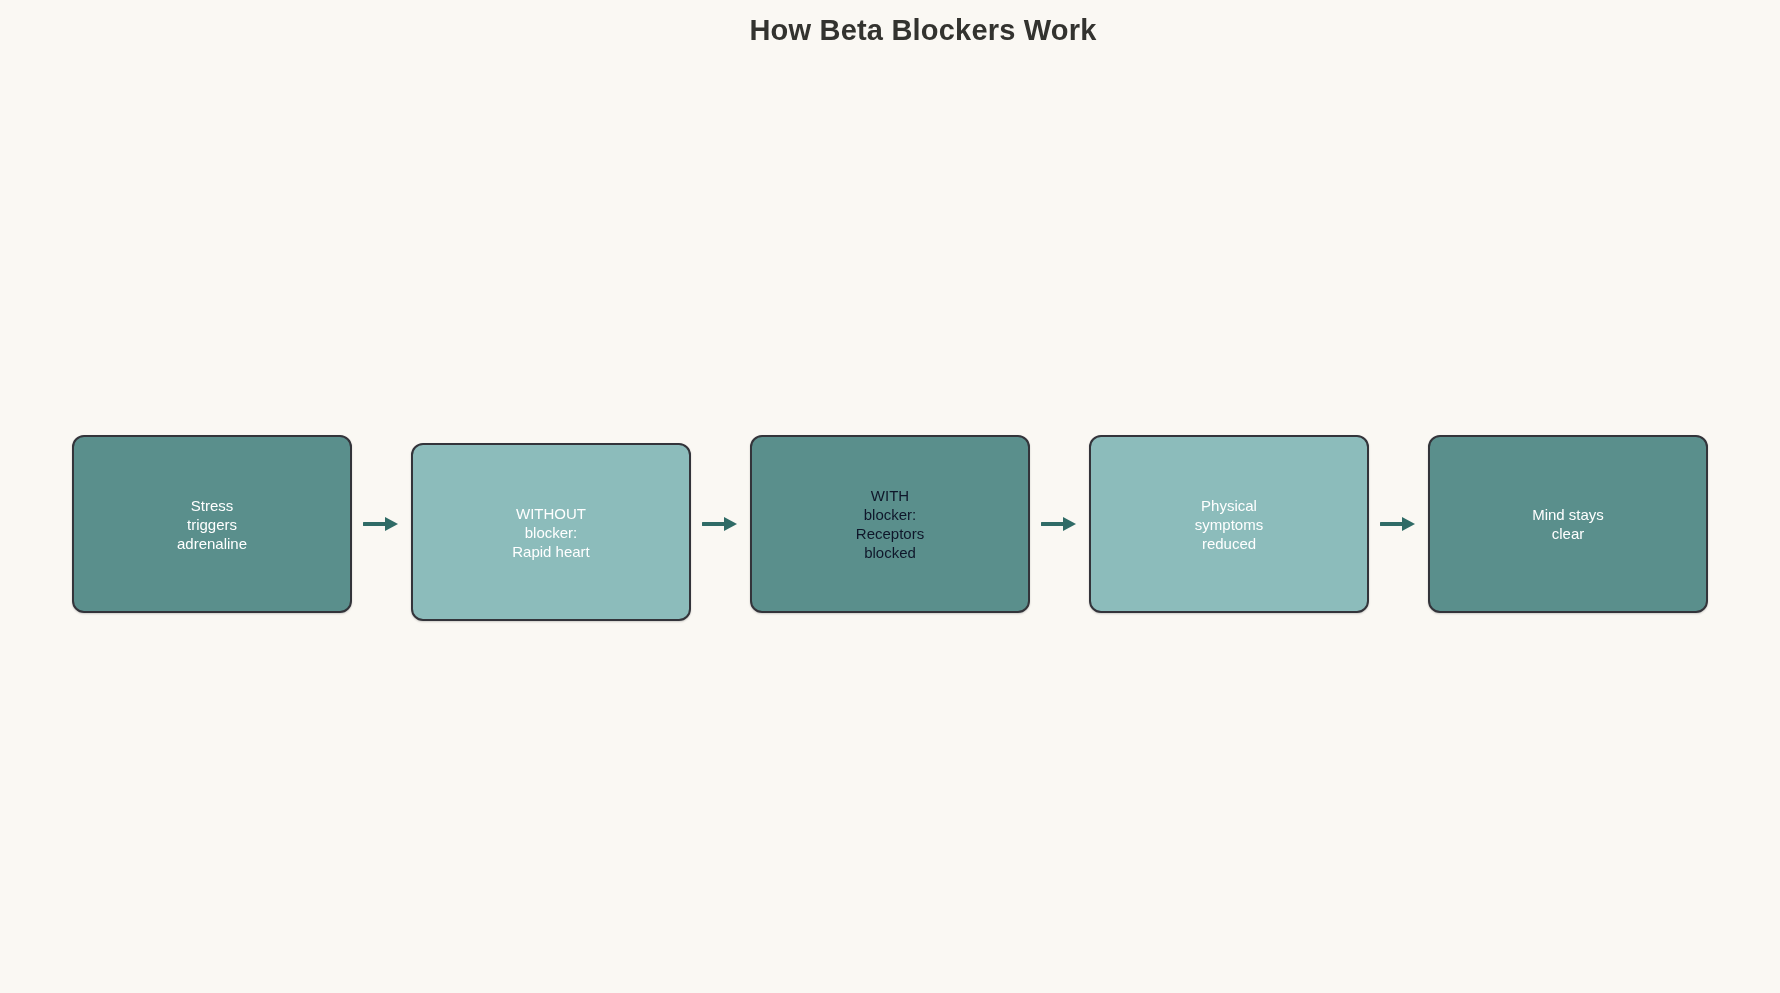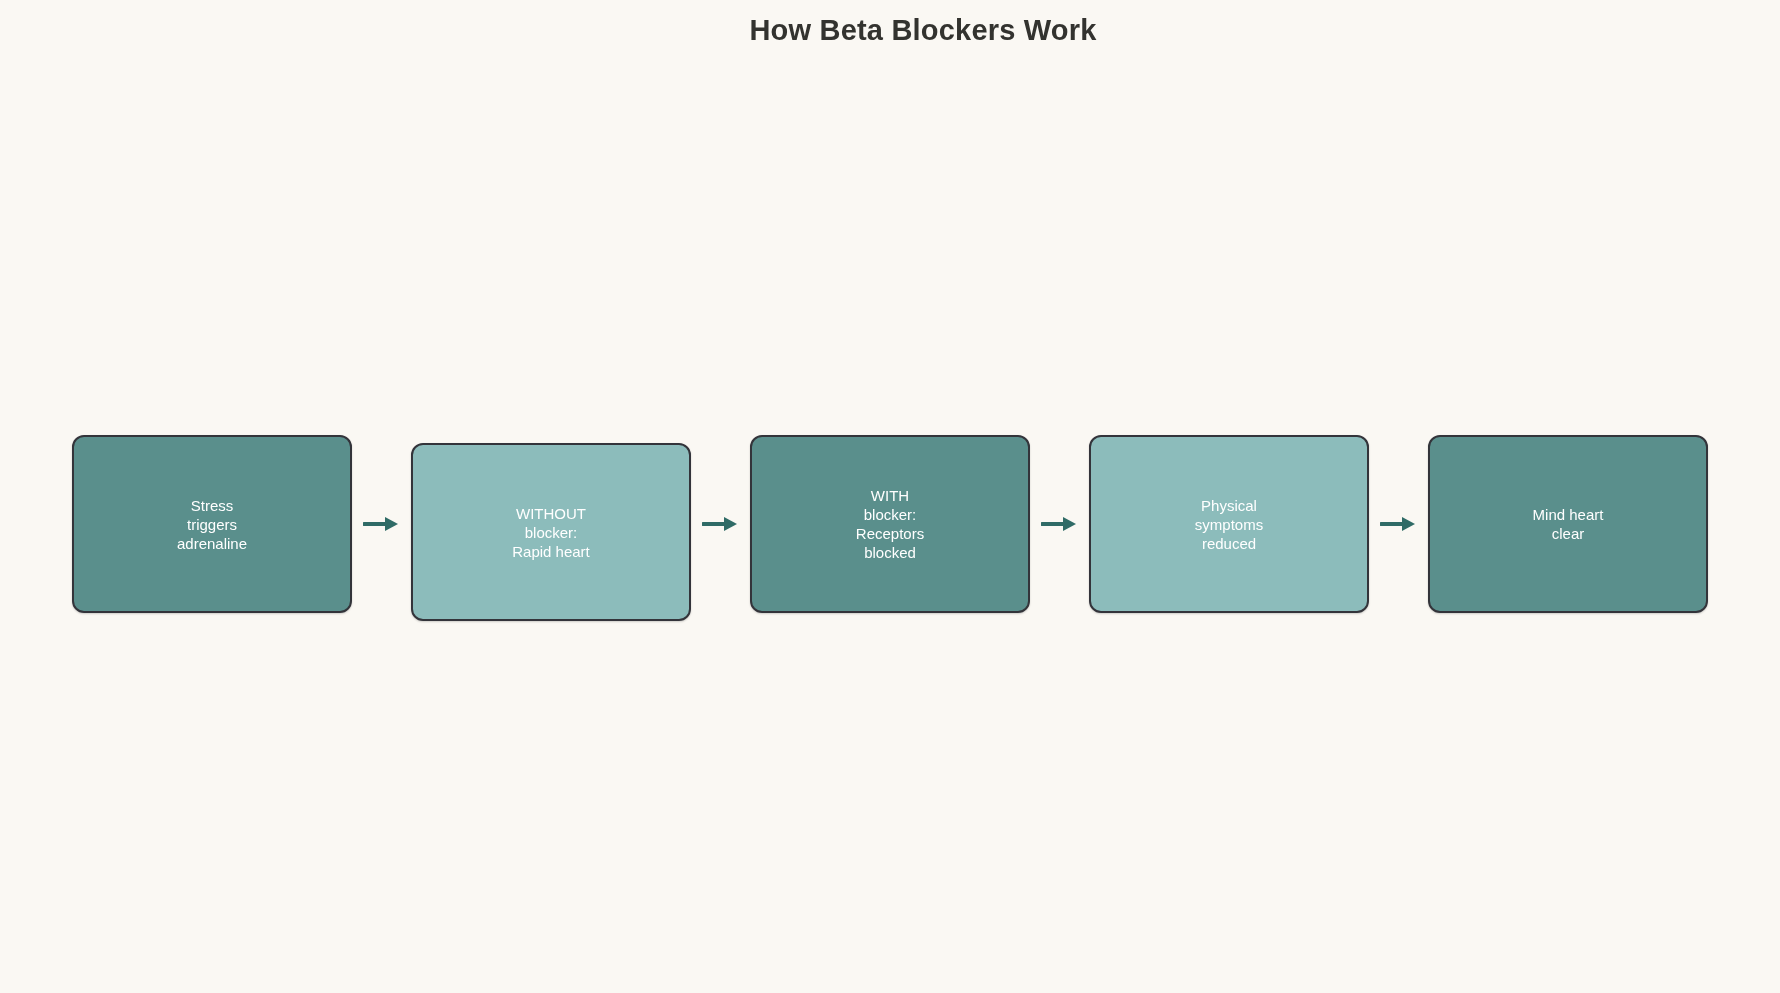--- a/index.html
+++ b/index.html
@@ -100,21 +100,21 @@
       <div class="node-label">WITHOUT
 blocker:
 Rapid heart</div>
     </div>
     <div class="flow-arrow">
       <svg width="38" height="20" viewBox="0 0 38 20" aria-hidden="true">
         <path d="M1 10 H24" stroke="#2f6b66" stroke-width="4" stroke-linecap="round" fill="none"></path>
         <path d="M22 3 L35 10 L22 17 Z" fill="#2f6b66"></path>
       </svg>
     </div>
-    <div class="flow-node tone-dark" style="border-color: rgb(51, 52, 58); color: #ffffff; background: rgb(90, 143, 140);">
+    <div class="flow-node tone-dark" style="border-color: rgb(51, 52, 58); color: #0f172a; background: rgb(90, 143, 140);">
       <div class="node-label">WITH
 blocker:
 Receptors
 blocked</div>
     </div>
     <div class="flow-arrow">
       <svg width="38" height="20" viewBox="0 0 38 20" aria-hidden="true">
         <path d="M1 10 H24" stroke="#2f6b66" stroke-width="4" stroke-linecap="round" fill="none"></path>
         <path d="M22 3 L35 10 L22 17 Z" fill="#2f6b66"></path>
       </svg>
@@ -124,16 +124,16 @@
 symptoms
 reduced</div>
     </div>
     <div class="flow-arrow">
       <svg width="38" height="20" viewBox="0 0 38 20" aria-hidden="true">
         <path d="M1 10 H24" stroke="#2f6b66" stroke-width="4" stroke-linecap="round" fill="none"></path>
         <path d="M22 3 L35 10 L22 17 Z" fill="#2f6b66"></path>
       </svg>
     </div>
     <div class="flow-node tone-dark" style="border-color: rgb(51, 52, 58); color: rgb(255, 255, 255); background: rgb(90, 143, 140);">
-      <div class="node-label">Mind heart
+      <div class="node-label">Mind stays
 clear</div>
     </div>
   </div>
 
 </body></html>

